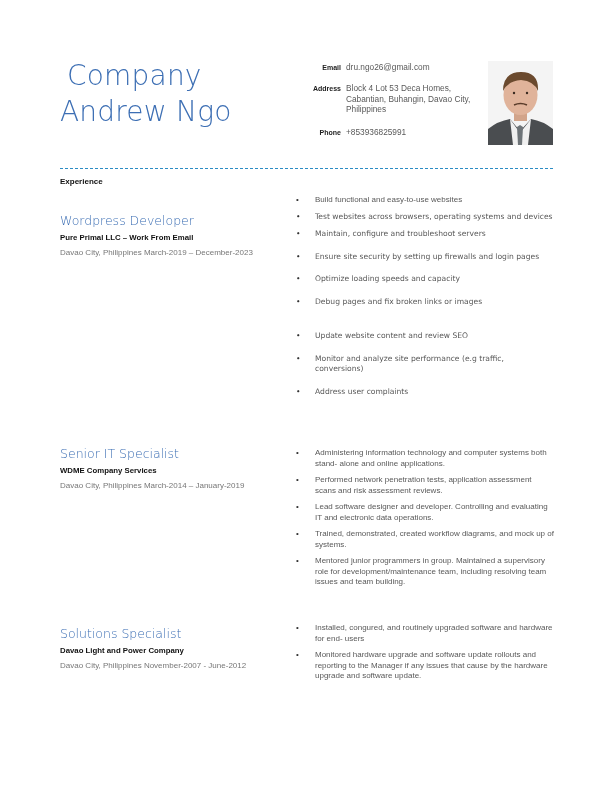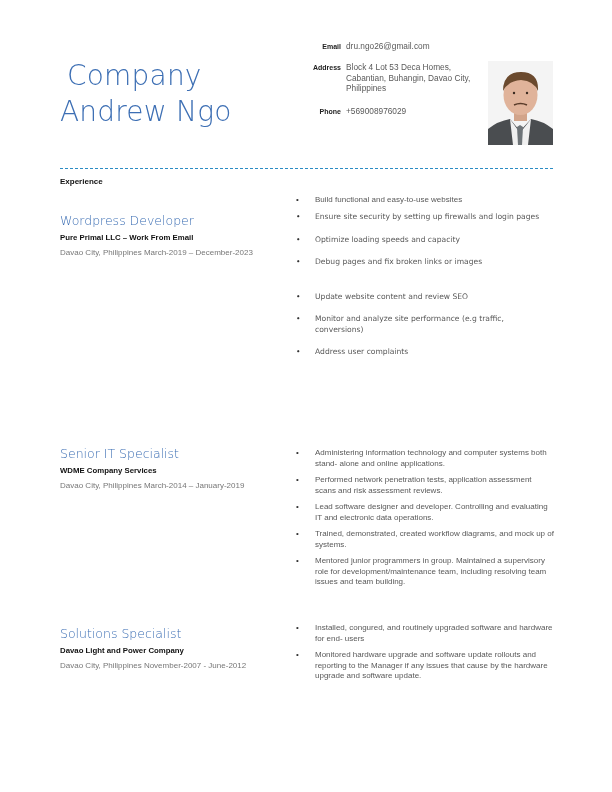--- a/index.html
+++ b/index.html
@@ -1,20 +1,20 @@
 <!DOCTYPE html>
 <html><head>
 <meta charset="utf-8">
 <style>
   html, body { margin: 0; padding: 0; background: #ffffff; }
   body { width: 612px; height: 792px; position: relative; overflow: hidden; font-family: "Liberation Sans", sans-serif; color: #333; }
   .name { position: absolute; left: 60px; top: 58px; font-size: 28px; line-height: 36px; color: #3d6fb4; font-family: "DejaVu Sans", sans-serif; font-weight: 300; letter-spacing: 0.2px; }
   .name .first { display: block; padding-left: 7px; }
   .name .last { display: block; }
-  .contact { position: absolute; left: 300px; top: 41px; width: 185px; font-size: 8.3px; color: #595959; }
+  .contact { position: absolute; left: 300px; top: 62px; width: 185px; font-size: 8.3px; color: #595959; }
   .contact-row { display: flex; margin-bottom: 10px; }
   .contact-label { width: 41px; text-align: right; padding-right: 5px; font-weight: bold; color: #222; font-size: 7px; line-height: 11px; }
   .contact-value { flex: 1; line-height: 10.5px; }
   .photo { position: absolute; left: 488px; top: 61px; width: 65px; height: 84px; background: #f3f3f3; overflow: hidden; }
   .divider { position: absolute; left: 60px; top: 168px; width: 493px; border-top: 1px dashed #2b8cc4; }
   .section-title { position: absolute; left: 60px; top: 177px; font-size: 8px; font-weight: bold; color: #111; }
   .job { position: absolute; left: 60px; width: 215px; }
   .job-title { font-size: 12.5px; color: #3d6fb4; font-family: "DejaVu Sans", sans-serif; font-weight: 300; margin-bottom: 5px; }
   .company { font-size: 7.8px; font-weight: bold; color: #111; margin-bottom: 5px; }
   .meta { font-size: 8px; color: #777; line-height: 11px; }
@@ -36,21 +36,21 @@
   <div class="contact-row">
     <span class="contact-label">Email</span>
     <span class="contact-value">dru.ngo26@gmail.com</span>
   </div>
   <div class="contact-row" style="margin-bottom:12px">
     <span class="contact-label">Address</span>
     <span class="contact-value">Block 4 Lot 53 Deca Homes, Cabantian, Buhangin, Davao City, Philippines</span>
   </div>
   <div class="contact-row">
     <span class="contact-label">Phone</span>
-    <span class="contact-value">+569008976029</span>
+    <span class="contact-value">+853936825991</span>
   </div>
 </div>
 
 <div class="photo">
   <svg width="65" height="84" viewBox="0 0 65 84">
     <rect width="65" height="84" fill="#f4f4f4"></rect>
     <path d="M0 84 L0 68 Q10 60 22 58 L32 70 L43 58 Q55 60 65 68 L65 84 Z" fill="#4a4d50"></path>
     <path d="M22 58 L32 72 L43 58 L40 84 L25 84 Z" fill="#f0f0f0"></path>
     <path d="M29 66 L32 64 L35 66 L34 84 L30 84 Z" fill="#6e7478"></path>
     <rect x="26" y="48" width="13" height="12" fill="#d2a48a"></rect>
@@ -66,20 +66,22 @@
 
 <div class="section-title">Experience</div>
 
 <div class="job" style="top:213px">
   <div class="job-title">Wordpress Developer</div>
   <div class="company">Pure Primal LLC – Work From Email</div>
   <div class="meta">Davao City, Philippines March-2019 – December-2023</div>
 </div>
 <ul class="bullets b1" style="top:195px">
   <li style="font-family:'Liberation Sans',sans-serif;font-size:8px">Build functional and easy-to-use websites</li>
+  <li>Test websites across browsers, operating systems and devices</li>
+  <li style="margin-bottom:12px">Maintain, configure and troubleshoot servers</li>
   <li style="margin-bottom:12px">Ensure site security by setting up firewalls and login pages</li>
   <li style="margin-bottom:12px">Optimize loading speeds and capacity</li>
   <li style="margin-bottom:24px">Debug pages and fix broken links or images</li>
   <li style="margin-bottom:12px">Update website content and review SEO</li>
   <li style="margin-bottom:12px">Monitor and analyze site performance (e.g traffic, conversions)</li>
   <li>Address user complaints</li>
 </ul>
 
 <div class="job" style="top:446px">
   <div class="job-title">Senior IT Specialist</div>

